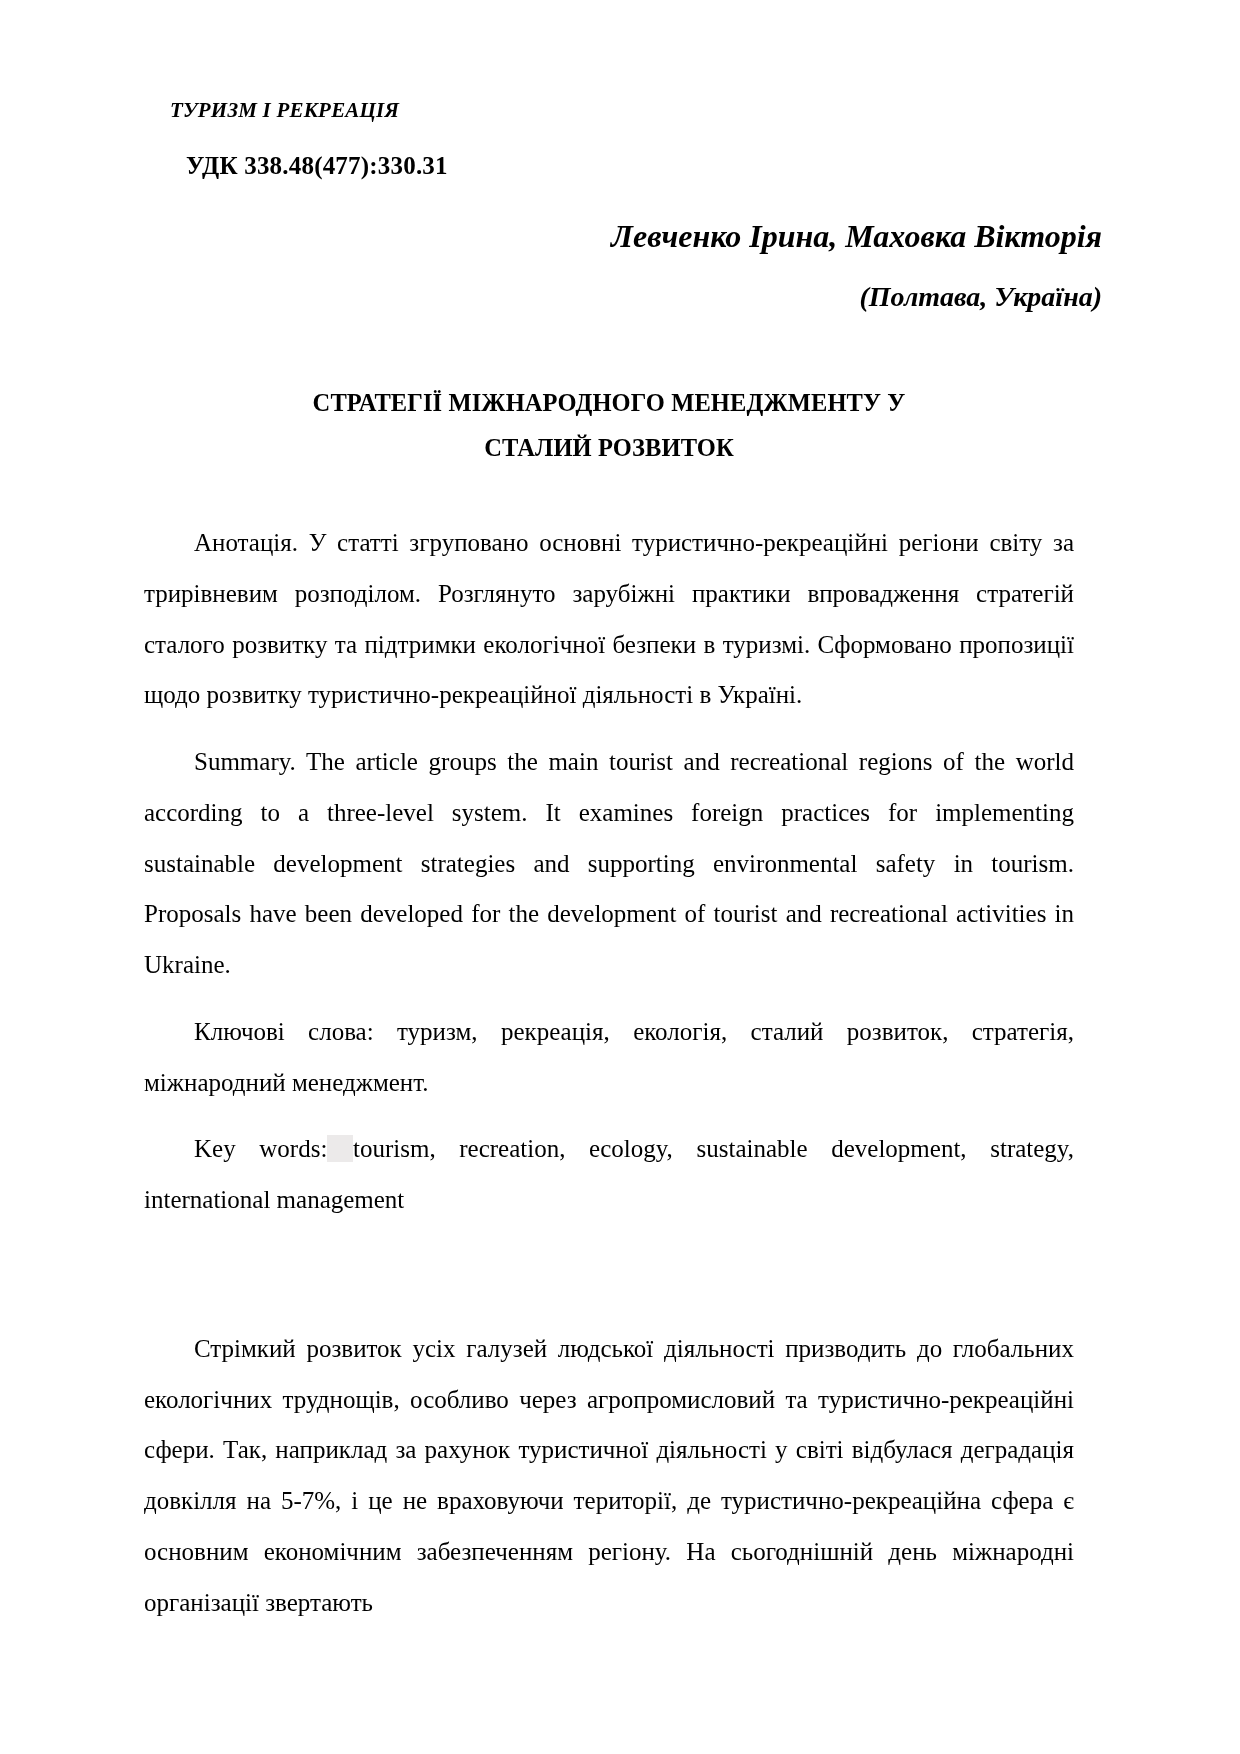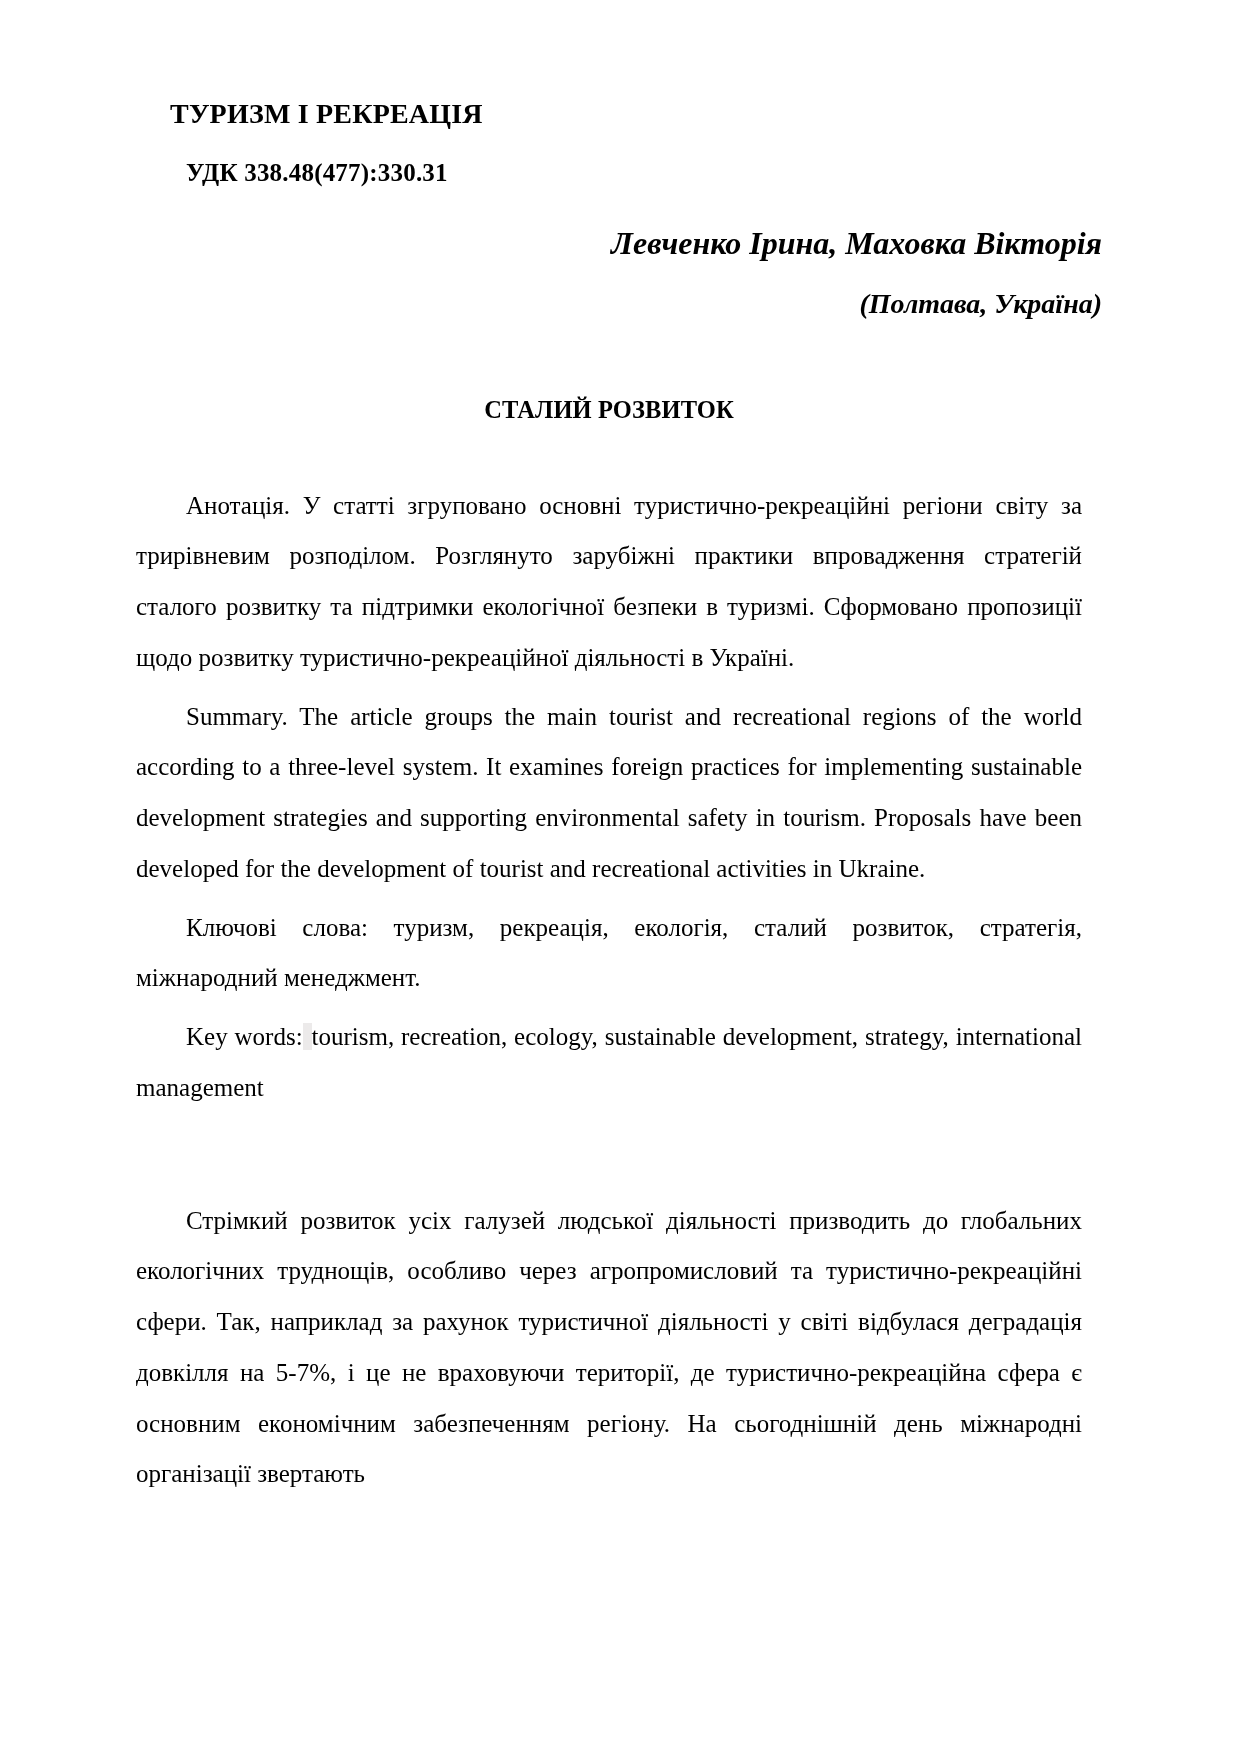--- a/index.html
+++ b/index.html
@@ -16,25 +16,26 @@
   }
   .page {
     position: relative;
     width: 1240px;
     height: 1754px;
     box-sizing: border-box;
     padding: 100px 108px 60px 170px;
     background: #ffffff;
   }
   .running-head {
-    font-size: 28px;
+    font-size: 21px;
     font-weight: bold;
     letter-spacing: 0.2px;
     line-height: 1.0;
     margin: 0 0 0 0;
+    font-style: italic;
   }
   .udc {
     font-size: 25px;
     font-weight: bold;
     letter-spacing: 0.2px;
     line-height: 1.0;
     margin: 32px 0 0 16px;
   }
   .authors-block {
     margin: 42px 0 0 0;
@@ -63,21 +64,21 @@
     font-size: 24.5px;
     font-weight: bold;
     letter-spacing: 0.1px;
     line-height: 1.82;
   }
   .body-block {
     margin: 48px 0 0 -42px;
     width: 962px;
   }
   p.para {
-    margin: 8px;
+    margin: 16px;
     font-size: 25px;
     line-height: 2.03;
     text-align: justify;
     text-indent: 50px;
     text-justify: inter-word;
     hyphens: none;
   }
   .gap-block { height: 66px; }
   .hl {
     background: #eceaea;
@@ -92,20 +93,21 @@
   <div class="running-head">ТУРИЗМ І РЕКРЕАЦІЯ</div>
 
   <div class="udc">УДК 338.48(477):330.31</div>
 
   <div class="authors-block">
     <div class="authors">Левченко Ірина, Маховка Вікторія</div>
     <div class="affiliation">(Полтава, Україна)</div>
   </div>
 
   <div class="title-block">
+    <div class="title-line">СТРАТЕГІЇ МІЖНАРОДНОГО МЕНЕДЖМЕНТУ У</div>
     <div class="title-line">СТАЛИЙ РОЗВИТОК</div>
   </div>
 
   <div class="body-block">
 
     <p class="para">Анотація. У статті згруповано основні туристично-рекреаційні регіони світу за трирівневим розподілом. Розглянуто зарубіжні практики впровадження стратегій сталого розвитку та підтримки екологічної безпеки в туризмі. Сформовано пропозиції щодо розвитку туристично-рекреаційної діяльності в Україні.</p>
 
     <p class="para">Summary. The article groups the main tourist and recreational regions of the world according to a three-level system. It examines foreign practices for implementing sustainable development strategies and supporting environmental safety in tourism. Proposals have been developed for the development of tourist and recreational activities in Ukraine.</p>
 
     <p class="para">Ключові слова: туризм, рекреація, екологія, сталий розвиток, стратегія, міжнародний менеджмент.</p>

